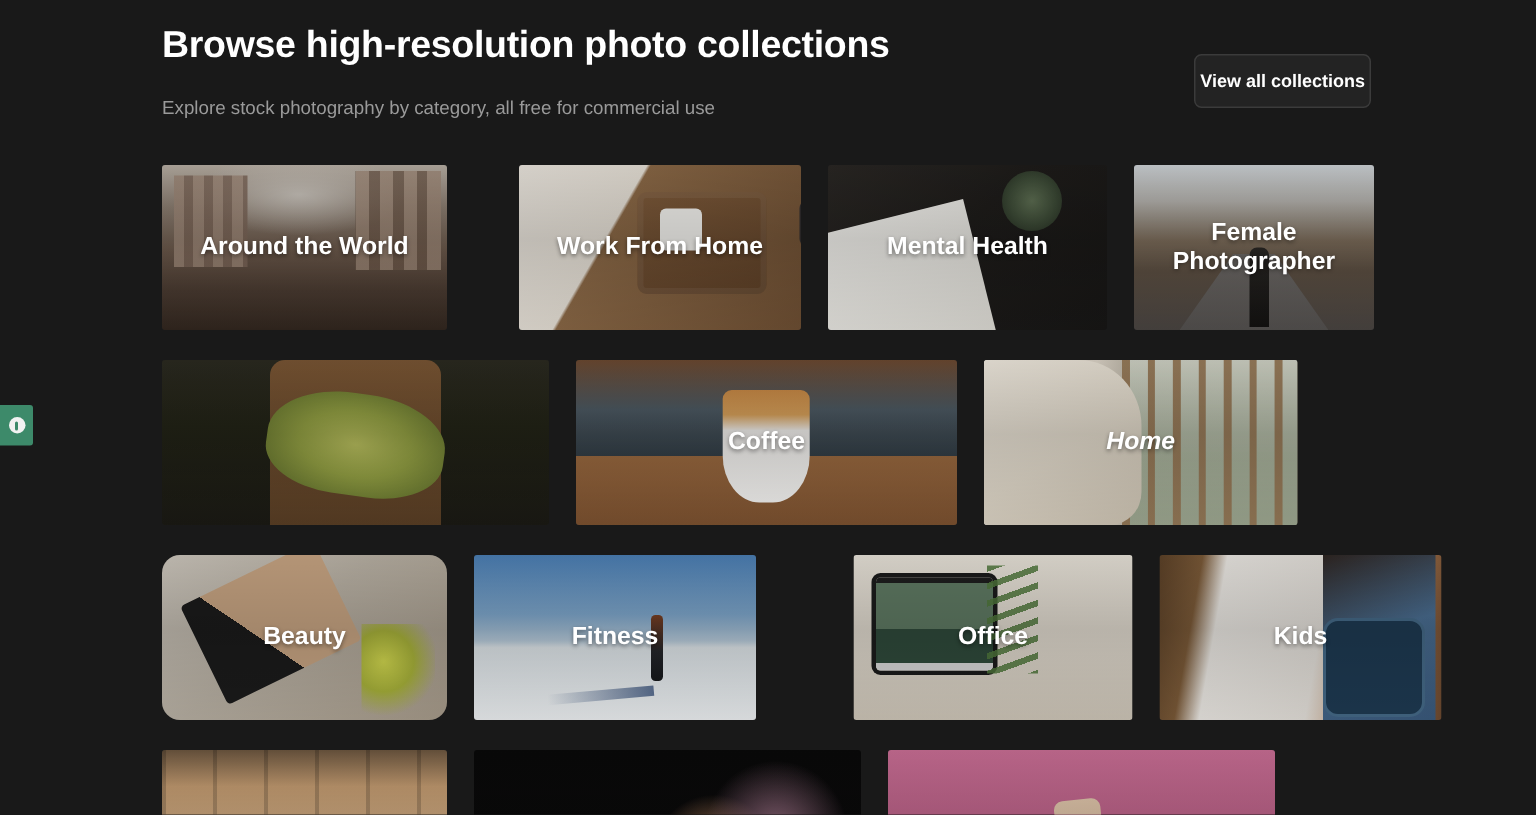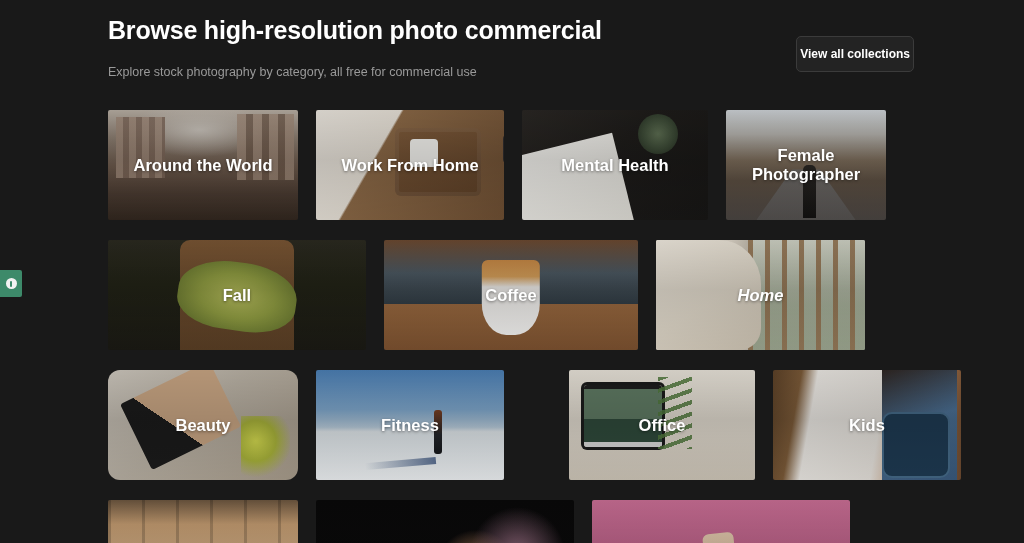--- a/index.html
+++ b/index.html
@@ -267,53 +267,52 @@
 
 <div class="page">
 
   <div class="edge-tab">
     <span class="dot">
         <i></i>
       </span>
   </div>
 
   <div class="header">
-    <h1 class="title">Browse high-resolution photo commercial</h1>
+    <h1 class="title">Browse high-resolution photo collections</h1>
     <p class="subtitle">Explore stock photography by category, all free for commercial use</p>
     <button class="view-all-btn">View all collections</button>
   </div>
 
   <div class="grid" id="grid">
       <div class="row">
         <div class="card" style="width: 190px;">
           <div class="art art-street"></div>
           <div class="shade"></div>
           <div class="label">Around the World</div>
         </div>
-        <div class="card" style="width: 188px;">
+        <div class="card" style="width: 188px; margin-left: 30px;">
           <div class="art art-wfh"></div>
           <div class="shade"></div>
           <div class="label">Work From Home</div>
         </div>
         <div class="card" style="width: 186px;">
           <div class="art art-mental"></div>
           <div class="shade"></div>
           <div class="label">Mental Health</div>
         </div>
         <div class="card" style="width: 160px;">
           <div class="art art-road"></div>
           <div class="shade"></div>
           <div class="label">Female Photographer</div>
         </div>
       </div>
       <div class="row">
         <div class="card" style="width: 258px;">
           <div class="art art-fall"></div>
           <div class="shade"></div>
-          <div class="label">Fall</div>
         </div>
         <div class="card" style="width: 254px;">
           <div class="art art-coffee"></div>
           <div class="shade"></div>
           <div class="label">Coffee</div>
         </div>
         <div class="card" style="width: 209px; font-style: italic;">
           <div class="art art-home"></div>
           <div class="shade"></div>
           <div class="label">Home</div>

